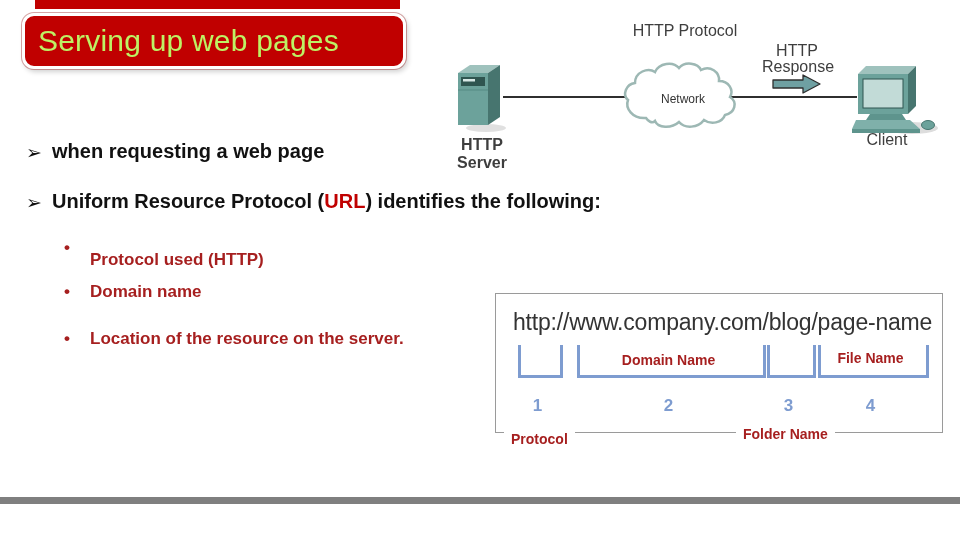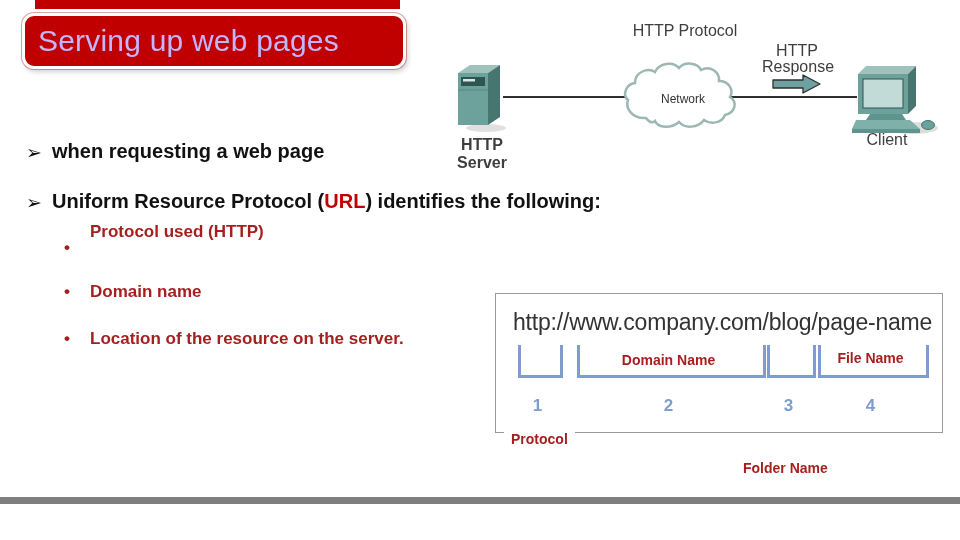--- a/index.html
+++ b/index.html
@@ -8,21 +8,21 @@
     font-family:"Liberation Sans",sans-serif;overflow:hidden;margin:0 auto;
   }
   
   .top-strip{position:absolute;left:35px;top:0;width:365px;height:9px;background:#c00000;}
   .title-box{
     position:absolute;left:22px;top:13px;width:378px;height:50px;
     background:#c00000;border:3px solid #ffffff;border-radius:12px;
     box-shadow:0 0 0 1px rgba(140,0,0,.35),2px 3px 5px rgba(0,0,0,.18);
   }
   .title-box .t{
-    color:#c4b5fd;font-size:30px;line-height:50px;padding-left:13px;
+    color:#bef264;font-size:30px;line-height:50px;padding-left:13px;
     letter-spacing:.2px;white-space:nowrap;
   }
   
   .net-line{position:absolute;left:503px;top:96px;width:354px;height:2px;background:#2f2f2f;}
   .diag-label{position:absolute;color:#3e3e3e;font-size:16px;text-align:center;}
   .net-text{position:absolute;left:622px;top:92px;width:122px;text-align:center;
     color:#333;font-size:12px;}
   
   .bullet-arrow{position:absolute;left:26px;font-size:19px;color:#111;}
   .bullet-arrow::before{content:"\27A2";}
@@ -109,21 +109,21 @@
 
   <span class="bullet-arrow" style="top:141px;"></span>
   <div class="bullet-text" style="top:140px;">when requesting a web page</div>
 
   <span class="bullet-arrow" style="top:191px;"></span>
   <div class="bullet-text" style="top:190px;">
     <span>Uniform Resource Protocol (</span><span class="hl">URL</span><span>) identifies the following:</span>
   </div>
 
   <span class="sub-dot" style="top:238px;"></span>
-  <div class="sub-text" style="top:222px;">Protocol used (HTTP)</div>
+  <div class="sub-text" style="top:250px;">Protocol used (HTTP)</div>
 
   <span class="sub-dot" style="top:282px;"></span>
   <div class="sub-text" style="top:282px;">Domain name</div>
 
   <span class="sub-dot" style="top:329px;"></span>
   <div class="sub-text" style="top:329px;">Location of the resource on the server.</div>
 
   <div class="url-box"></div>
   <div class="url-text">http://www.company.com/blog/page-name</div>
 
@@ -134,17 +134,17 @@
 
   <div class="bk-label" style="left:577px;top:352px;width:183px;">Domain Name</div>
   <div class="bk-label" style="left:818px;top:350px;width:105px;">File Name</div>
 
   <div class="num" style="left:518px;width:39px;">1</div>
   <div class="num" style="left:577px;width:183px;">2</div>
   <div class="num" style="left:767px;width:43px;">3</div>
   <div class="num" style="left:818px;width:105px;">4</div>
 
   <div class="edge-label" style="left:504px;top:431px;">Protocol</div>
-  <div class="edge-label" style="left:736px;top:426px;margin-top:34px;">Folder Name</div>
+  <div class="edge-label" style="left:736px;top:426px;">Folder Name</div>
 
   <div class="footer-gray"></div>
 
 </div>
 
 </body></html>

